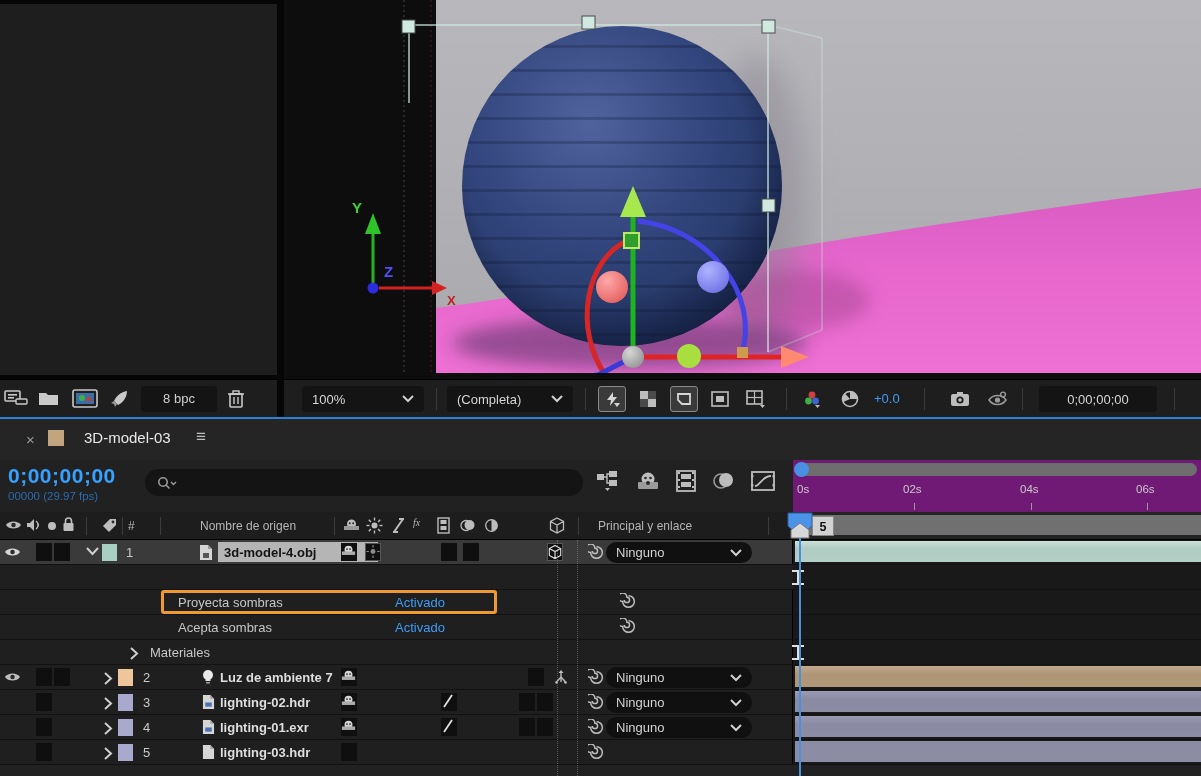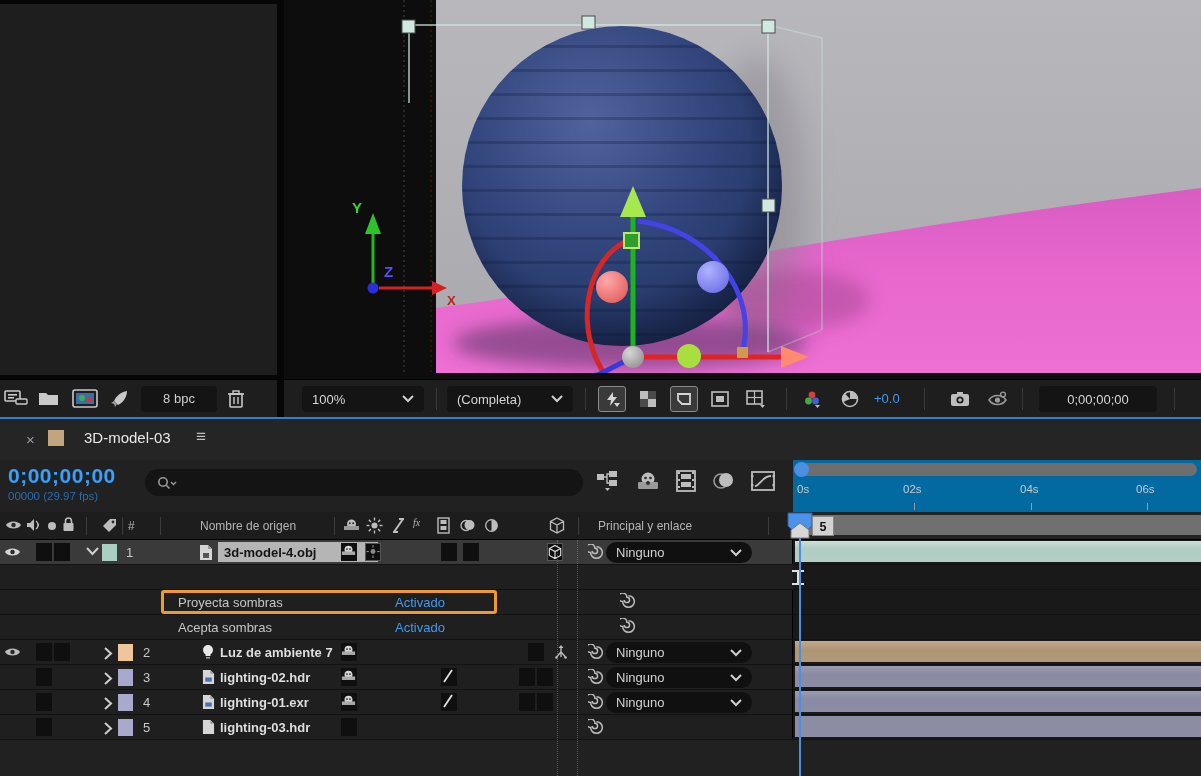--- a/index.html
+++ b/index.html
@@ -29,21 +29,21 @@
   .tab-close{position:absolute;left:26px;top:12px;color:#9a9a9a;font-size:15px;}
   .tab-swatch{position:absolute;left:48px;top:11px;width:16px;height:16px;background:#c2a47f;}
   .tab-title{position:absolute;left:84px;top:10px;color:#e8e8e8;font-size:15px;}
   .tab-menu{position:absolute;left:196px;top:8px;color:#bdbdbd;font-size:17px;}
   .tl-toprow{position:absolute;left:0;top:41px;width:793px;height:52px;}
   .big-tc{position:absolute;left:8px;top:4px;color:#38a0ff;font-size:21px;font-weight:bold;letter-spacing:.5px;}
   .fps{position:absolute;left:8px;top:30px;color:#2a6cb0;font-size:11.5px;}
   .searchbox{position:absolute;left:145px;top:9px;width:438px;height:27px;background:#141414;border-radius:14px;
              display:flex;align-items:center;padding-left:12px;color:#9a9a9a;}
   .tl-icons{position:absolute;top:10px;left:596px;width:197px;display:flex;gap:13px;align-items:center;}
-  .tl-right-top{position:absolute;left:793px;top:41px;width:408px;height:52px;background:#0369a1;}
+  .tl-right-top{position:absolute;left:793px;top:41px;width:408px;height:52px;background:#701a75;}
   .navigator{position:absolute;left:2px;right:4px;top:3px;height:13px;background:#6e6e6e;border-radius:7px;}
   .nav-dot{position:absolute;left:-1px;top:-1px;width:15px;height:15px;border-radius:50%;background:#4a8fe2;}
   .ruler-label{position:absolute;top:23px;font-size:11.5px;color:#c9c9c9;}
   .tick{position:absolute;top:43px;width:1px;height:7px;background:#9a9a9a;}
   .tl-header{position:absolute;left:0;top:93px;width:793px;height:28px;background:#1d1d1d;border-bottom:1px solid #000;}
   .hsep{position:absolute;top:5px;width:1px;height:18px;background:#3c3c3c;}
   .hlab{position:absolute;top:7px;font-size:12px;color:#b5b5b5;}
   .tl-workarea{position:absolute;left:793px;top:93px;width:408px;height:28px;background:#232323;border-bottom:1px solid #000;}
   .wa-bar{position:absolute;left:0;right:0;top:3px;height:20px;background:#707070;}
   .tl-rows{position:absolute;left:0;top:121px;width:1201px;}
@@ -594,20 +594,35 @@
           <span class="pval">Activado</span>
           <span class="whip" style="left:620px;top:3px">
               <svg width="17" height="17" viewBox="0 0 16 16">
                 <path d="M8 2.5 a5.5 5.5 0 1 1 -5.5 5.5 a4 4 0 1 1 4 -4 a2.5 2.5 0 1 1 -2.5 2.5" fill="none" stroke="#bdbdbd" stroke-width="1.4"></path>
               </svg>
             </span>
         </div>
         <div class="rr"></div>
       </div>
 
+      <div class="row">
+        <div class="rl">
+          <span class="chev" style="left:130px">
+              <svg width="9" height="13" viewBox="0 0 9 13">
+                <path d="M1 1 l6 5.5 -6 5.5" fill="none" stroke="#cfcfcf" stroke-width="2"></path>
+              </svg>
+            </span>
+          <span class="plab" style="left:150px">Materiales</span>
+        </div>
+        <div class="rr">
+            <span class="ibeam">
+              <span></span>
+            </span>
+          </div>
+      </div>
 
       <div class="row">
         <div class="rl">
           <span class="eyepos">
               <svg width="17" height="12" viewBox="0 0 18 12">
                 <path d="M1 6 C4 1 14 1 17 6 C14 11 4 11 1 6 Z" fill="#bdbdbd"></path>
                 <circle cx="9" cy="6" r="2.4" fill="#2a2a2a"></circle>
               </svg>
             </span>
           <span class="well" style="left:36px"></span>

